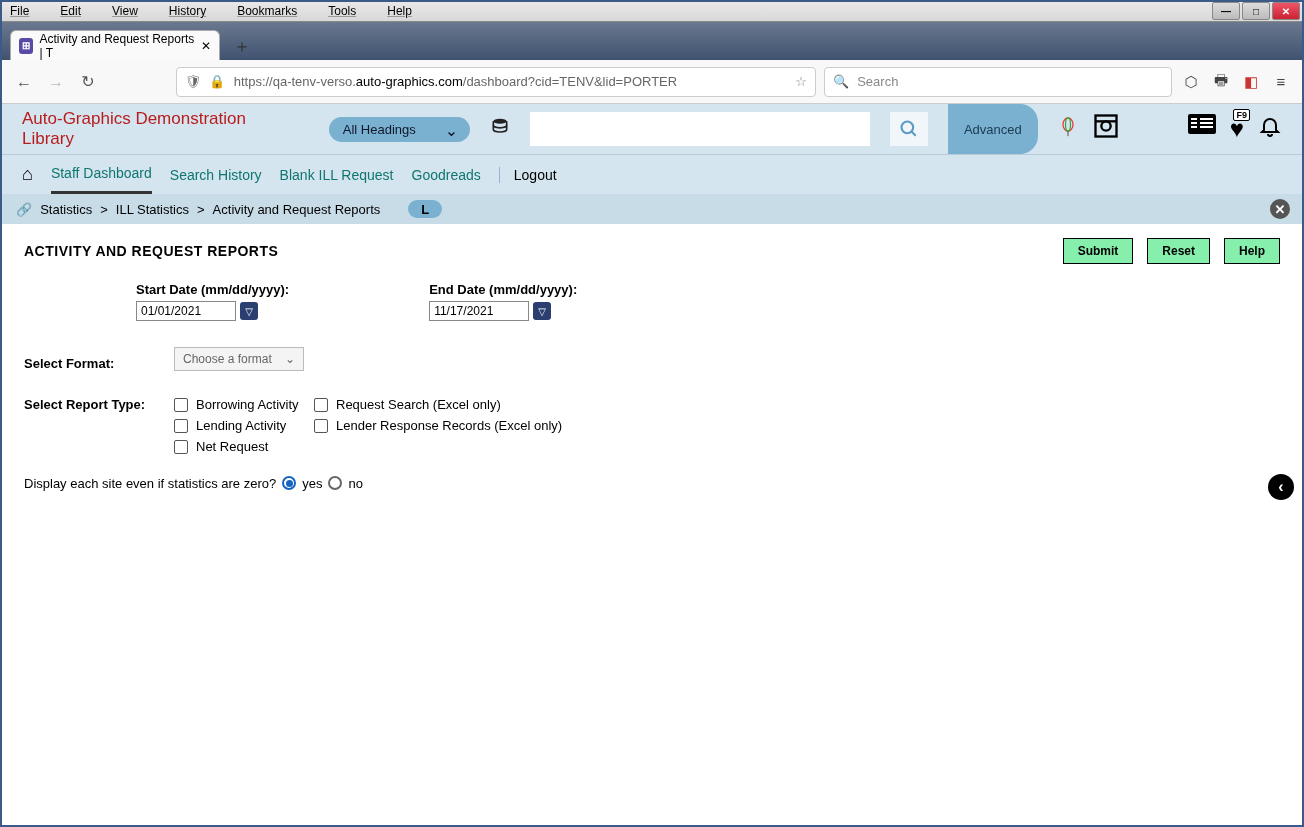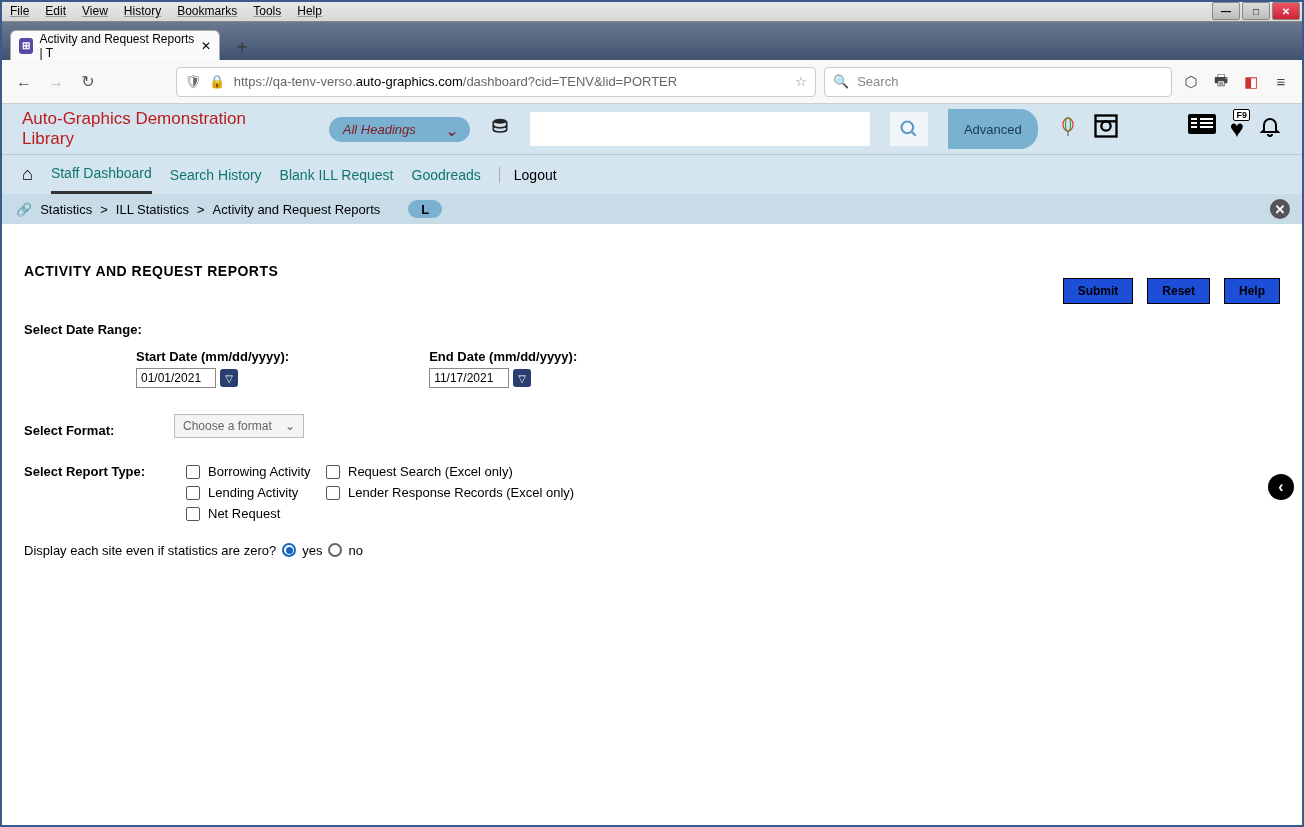--- a/index.html
+++ b/index.html
@@ -1,19 +1,19 @@
 <!DOCTYPE html>
 <html><head>
 <meta charset="utf-8">
 <style>
 * { margin: 0; padding: 0; box-sizing: border-box; font-family: Arial, sans-serif; }
 body { width: 1304px; height: 827px; background: #2a3f5f; overflow: hidden; border: 2px solid #3a5a8a; }
 
 
-.menubar { background: linear-gradient(#e8e8e8,#d8d8d8); height: 20px; display: flex; font-size: 12px; border-bottom: 1px solid #888; }
+.menubar { background: linear-gradient(#e8e8e8,#d8d8d8); height: 20px; display: flex; font-size: 12px; border-bottom: 1px solid #888; gap: 15px; }
 .menubar span { padding: 2px 8px; cursor: default; text-decoration: underline; text-decoration-color: rgba(0,0,0,0.3); }
 .winbtns { position: absolute; right: 4px; top: 2px; display: flex; gap: 0; }
 .winbtn { width: 28px; height: 18px; background: linear-gradient(#ddd,#bbb); border: 1px solid #888; display: flex; align-items: center; justify-content: center; font-size: 10px; font-weight: bold; border-radius: 2px; margin-left: 2px;}
 .winbtn.close { background: linear-gradient(#e56,#c23); color: white; }
 
 .tabbar { background: linear-gradient(rgba(255,255,255,0.3), rgba(255,255,255,0.1)); height: 38px; display: flex; align-items: flex-end; padding: 0 8px; }
 .tab { background: #fafafa; height: 30px; width: 210px; border-radius: 6px 6px 0 0; display: flex; align-items: center; padding: 0 8px; font-size: 12px; border: 1px solid #aaa; border-bottom: none; gap: 6px; }
 .favicon { width: 16px; height: 16px; background: #5a4aa8; border-radius: 3px; display:inline-flex;align-items:center;justify-content:center;color:white;font-size:10px;font-weight:bold;}
 .tab-close { margin-left: auto; cursor: pointer; }
 .newtab { width: 28px; height: 28px; display: flex; align-items: center; justify-content: center; font-size: 18px; color: #333; margin-left: 8px;}
@@ -24,26 +24,26 @@
 .urlfield .domain { color: #000; text-align: right; }
 .star { margin-left: auto; color: #888; }
 .searchfield { flex: 1; height: 30px; background: #fff; border: 1px solid #ccc; border-radius: 4px; display: flex; align-items: center; padding: 0 8px; font-size: 13px; color: #888; gap: 8px;}
 .toolbar-icon { width: 22px; height: 22px; display: flex; align-items: center; justify-content: center; color: #444; font-size: 15px;}
 
 
 .app { background: #d5e5f0; height: calc(827px - 20px - 38px - 44px - 4px); position: relative; overflow: hidden; }
 
 .app-header { height: 50px; display: flex; align-items: center; padding: 0 20px; gap: 20px; }
 .library-name { font-size: 17px; color: #b91c1c; }
-.heading-dd { background: #7ab0d0; border-radius: 18px; height: 25px; width: 160px; display: flex; align-items: center; padding: 0 14px; font-size: 13px; color: #7f1d1d; position: relative; font-style: italic;}
+.heading-dd { background: #7ab0d0; border-radius: 18px; height: 25px; width: 160px; display: flex; align-items: center; padding: 0 14px; font-size: 13px; color: #0f172a; position: relative;}
 .heading-dd::after { content: "⌄"; position: absolute; right: 12px; font-size: 16px; top: 4px;}
 .stack-icon svg, .balloon-icon svg { width: 20px; height: 20px; }
 .search-main { flex: 0 0 340px; height: 34px; background: white; border: none; display: flex; align-items: center; border-radius: 0;}
 .search-btn-main { width: 44px; height: 34px; background: #f0f6fa; display: flex; align-items: center; justify-content: center; color: #5a9bc4;}
-.adv-btn { background: #7ab0d0; height: 40px; padding: 0 16px; display: flex; align-items: center; border-radius: 0 18px 18px 0; font-size: 13px; color: #1a3a52;}
+.adv-btn { background: #7ab0d0; height: 50px; padding: 0 16px; display: flex; align-items: center; border-radius: 0 18px 18px 0; font-size: 13px; color: #1a3a52;}
 
 .header-right { margin-left: auto; display: flex; align-items: center; gap: 14px; }
 .big-icon { font-size: 24px; color: #000; position: relative;}
 .badge { position: absolute; top: -6px; right: -6px; background: #fff; border: 1px solid #000; font-size: 9px; padding: 0 2px; border-radius: 2px; font-weight: bold;}
 
 .nav2 { height: 40px; display: flex; align-items: center; padding: 0 20px; gap: 18px; border-top: 1px solid #b8cad6; font-size: 14px;}
 .nav2 .home-icon { font-size: 18px; }
 .nav2 a { color: #0f766e; cursor: pointer; padding: 10px 0;}
 .nav2 a.active { border-bottom: 3px solid #333; font-weight: normal;}
 .account-box { margin-left: auto; border-left: 1px solid #aac; padding: 2px 14px; font-size: 12px; }
@@ -51,35 +51,35 @@
 .logout { border-left: 1px solid #aac; padding: 0 14px; font-size: 14px;}
 
 .breadcrumb { background: #c8dce8; height: 30px; display: flex; align-items: center; padding: 0 14px; font-size: 13px; gap: 8px; position: relative;}
 .breadcrumb .pill { background: #7ab0d0; width: 34px; height: 18px; border-radius: 10px; display: flex; align-items: center; justify-content: center; font-weight: bold; margin-left: 20px;}
 .breadcrumb .close-crumb { position: absolute; right: 12px; width: 20px; height: 20px; background: #555; border-radius: 50%; color: white; display: flex; align-items: center; justify-content: center; font-size: 13px; font-weight: bold;}
 
 .report-area { background: white; padding: 14px 22px; height: calc(100% - 120px); position: relative;}
 .report-head { display: flex; align-items: center; }
 .report-title { font-size: 14px; font-weight: bold; letter-spacing: 0.5px;}
 .btns { margin-left: auto; display: flex; gap: 14px;}
-.btn { border: 1.5px solid #000; background: #1d4ed8; padding: 5px 14px; font-size: 12px; font-weight: bold; cursor: pointer; margin-top: 40px;}
+.btn { border: 1.5px solid #000; background: #86efac; padding: 5px 14px; font-size: 12px; font-weight: bold; cursor: pointer;}
 
 .form { margin-top: 18px; font-size: 13px; }
 .form-label { font-weight: bold; margin-bottom: 12px;}
 .date-row { display: flex; gap: 140px; margin-left: 112px; margin-bottom: 26px;}
 .date-block label { font-weight: bold; display: block; margin-bottom: 4px;}
 .date-input-wrap { display: flex; align-items: center; gap: 4px;}
-.date-input { width: 80px; border: 1px solid #888; padding: 2px 4px; font-size: 12px;}
+.date-input { width: 100px; border: 1px solid #888; padding: 2px 4px; font-size: 12px;}
 .date-pick { width: 18px; height: 18px; background: #2a3f6f; border-radius: 3px; display: flex; align-items: center; justify-content: center; color: white; font-size: 10px;}
 
 .format-row { display: flex; align-items: flex-end; margin-bottom: 26px;}
 .row-label { font-weight: bold; width: 150px;}
 .select-format { border: 1px solid #bbb; background: #f4f4f4; padding: 4px 8px; font-size: 12px; color: #666; width: 130px; display: flex; justify-content: space-between;}
 
-.type-row { display: flex; gap: 12px; }
+.type-row { display: flex; }
 .check-grid { display: grid; grid-template-columns: 140px 260px; row-gap: 6px;}
 .check-item { display: flex; align-items: center; gap: 8px; font-size: 13px;}
 .cbox { width: 14px; height: 14px; border: 1.5px solid #555; border-radius: 2px; display: inline-block;}
 
 .radio-row { margin-top: 22px; font-size: 13px; display: flex; align-items: flex-start; gap: 6px;}
 .radio { width: 14px; height: 14px; border: 2px solid #1565c0; border-radius: 50%; display: inline-flex; align-items: center; justify-content: center;}
 .radio.checked::after { content: ""; width: 7px; height: 7px; background: #1565c0; border-radius: 50%;}
 .radio.unchecked { border-color: #666;}
 
 .slide-handle { position: absolute; right: 8px; top: 250px; width: 26px; height: 26px; background: #000; border-radius: 50%; color: white; display: flex; align-items: center; justify-content: center; font-size: 16px; font-weight: bold;}
@@ -221,21 +221,20 @@
     <div class="report-head">
       <div class="report-title">ACTIVITY AND REQUEST REPORTS</div>
       <div class="btns">
         <button class="btn">Submit</button>
         <button class="btn">Reset</button>
         <button class="btn">Help</button>
       </div>
     </div>
 
     <div class="form">
-      <div class="form-label">Select Date Range:</div>
       <div class="date-row">
         <div class="date-block">
           <label>Start Date (mm/dd/yyyy):</label>
           <div class="date-input-wrap">
             <input class="date-input" value="01/01/2021" style="">
             <div class="date-pick">▽</div>
           </div>
         </div>
         <div class="date-block">
           <label>End Date (mm/dd/yyyy):</label>

